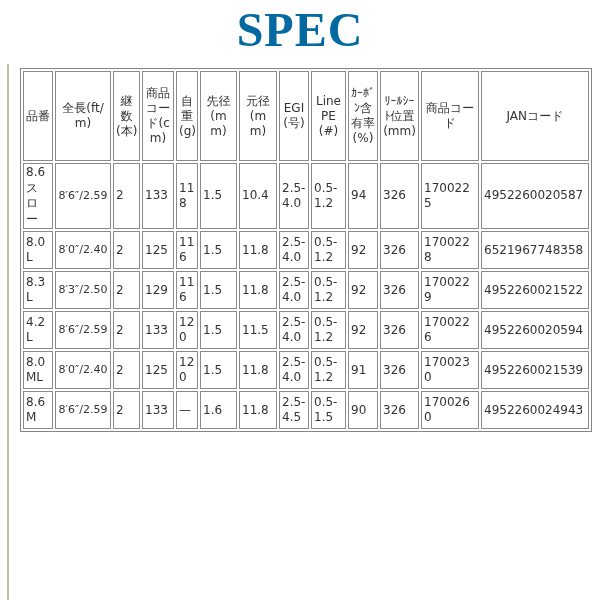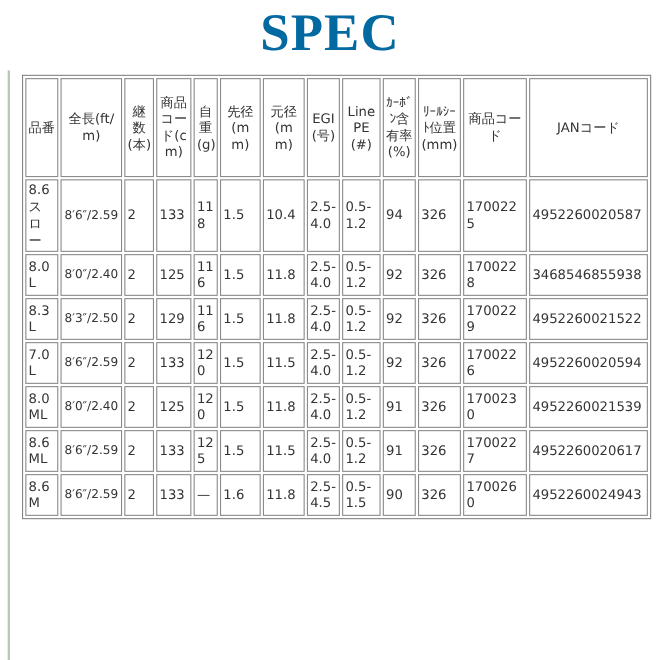--- a/index.html
+++ b/index.html
@@ -132,39 +132,39 @@
         <td>2</td>
         <td>125</td>
         <td>116</td>
         <td>1.5</td>
         <td>11.8</td>
         <td>2.5-4.0</td>
         <td>0.5-1.2</td>
         <td>92</td>
         <td>326</td>
         <td>1700228</td>
-        <td>3468546855938</td>
+        <td>6521967748358</td>
       </tr>
       <tr>
         <td>8.3 L</td>
         <td class="col-length">8′3″/2.50</td>
         <td>2</td>
         <td>129</td>
         <td>116</td>
         <td>1.5</td>
         <td>11.8</td>
         <td>2.5-4.0</td>
         <td>0.5-1.2</td>
         <td>92</td>
         <td>326</td>
         <td>1700229</td>
         <td>4952260021522</td>
       </tr>
       <tr>
-        <td>7.0 L</td>
+        <td>4.2 L</td>
         <td class="col-length">8′6″/2.59</td>
         <td>2</td>
         <td>133</td>
         <td>120</td>
         <td>1.5</td>
         <td>11.5</td>
         <td>2.5-4.0</td>
         <td>0.5-1.2</td>
         <td>92</td>
         <td>326</td>
@@ -178,35 +178,20 @@
         <td>125</td>
         <td>120</td>
         <td>1.5</td>
         <td>11.8</td>
         <td>2.5-4.0</td>
         <td>0.5-1.2</td>
         <td>91</td>
         <td>326</td>
         <td>1700230</td>
         <td>4952260021539</td>
-      </tr>
-      <tr>
-        <td>8.6 ML</td>
-        <td class="col-length">8′6″/2.59</td>
-        <td>2</td>
-        <td>133</td>
-        <td>125</td>
-        <td>1.5</td>
-        <td>11.5</td>
-        <td>2.5-4.0</td>
-        <td>0.5-1.2</td>
-        <td>91</td>
-        <td>326</td>
-        <td>1700227</td>
-        <td>4952260020617</td>
       </tr>
       <tr>
         <td>8.6 M</td>
         <td class="col-length">8′6″/2.59</td>
         <td>2</td>
         <td>133</td>
         <td>—</td>
         <td>1.6</td>
         <td>11.8</td>
         <td>2.5-4.5</td>

